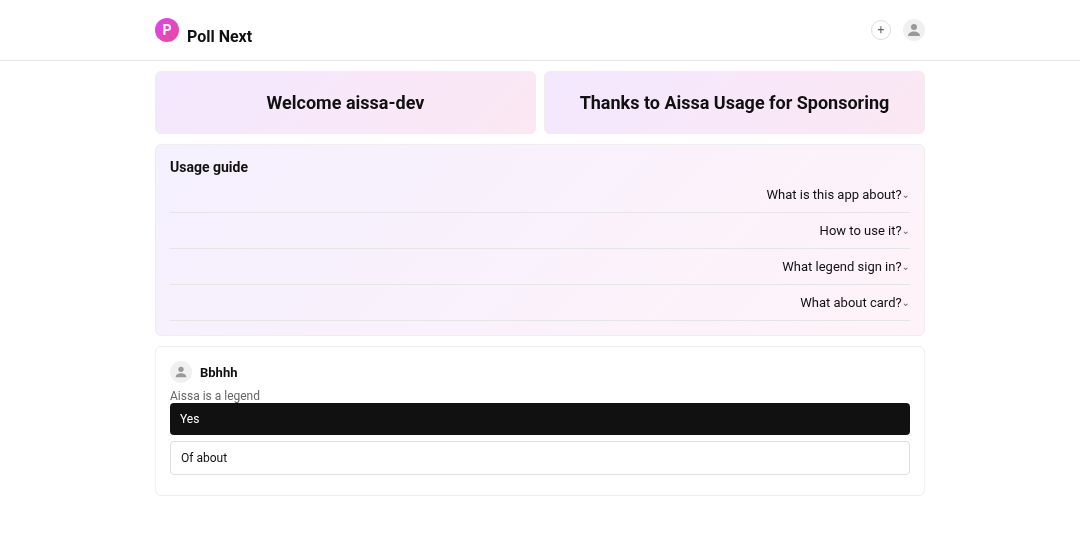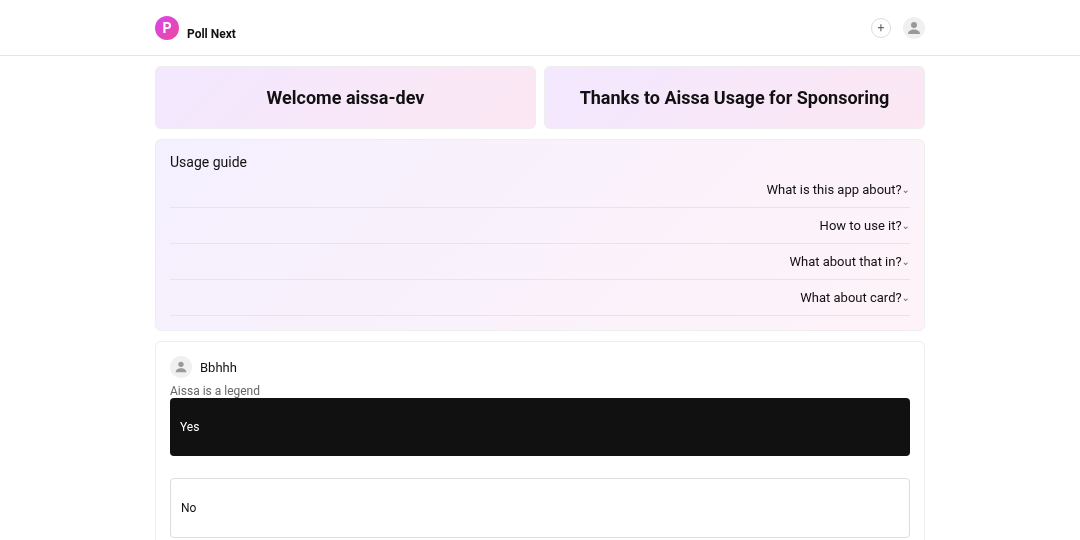--- a/index.html
+++ b/index.html
@@ -32,21 +32,21 @@
       border-radius: 50%;
       background: linear-gradient(135deg, #d946ef, #ec4899);
       display: flex;
       align-items: center;
       justify-content: center;
       color: white;
       font-size: 14px;
       font-weight: bold;
     }
     .app-title {
-      font-size: 12px;
+      font-size: 16px;
       font-weight: 700;
       color: #111;
       margin-top: 13px;
     }
     .header-right {
       display: flex;
       align-items: center;
       gap: 12px;
     }
     .add-btn {
@@ -93,21 +93,21 @@
     }
     .guide-card {
       background: linear-gradient(135deg, #f5f0ff, #fef3f8);
       border: 1px solid #eee;
       border-radius: 6px;
       padding: 14px;
       margin-bottom: 10px;
     }
     .guide-title {
       font-size: 14px;
-      font-weight: 400;
+      font-weight: 700;
       color: #111;
       margin-bottom: 2px;
     }
     .guide-desc {
       font-size: 12px;
       color: #666;
       margin-bottom: 18px;
     }
     .accordion-item {
       border-bottom: 1px solid #e5e5e5;
@@ -141,32 +141,32 @@
       height: 22px;
       border-radius: 50%;
       background: #f0f0f0;
       display: flex;
       align-items: center;
       justify-content: center;
       font-size: 14px;
     }
     .poll-author {
       font-size: 13px;
-      font-weight: 400;
+      font-weight: 700;
       color: #111;
     }
     .poll-question {
       font-size: 12px;
       color: #666;
       margin-bottom: 0;
     }
     .poll-option {
-      padding: 22px 10px;
+      padding: 9px 10px;
       border-radius: 4px;
-      margin-bottom: 22px;
+      margin-bottom: 6px;
       font-size: 12px;
       cursor: pointer;
     }
     .poll-option.selected {
       background: #111;
       color: white;
     }
     .poll-option.unselected {
       background: white;
       border: 1px solid #ddd;
@@ -212,21 +212,21 @@
 
     <div class="accordion-item">
       <span class="accordion-label">What is this app about?</span>
       <span class="chevron">⌄</span>
     </div>
     <div class="accordion-item">
       <span class="accordion-label">How to use it?</span>
       <span class="chevron">⌄</span>
     </div>
     <div class="accordion-item">
-      <span class="accordion-label">What about that in?</span>
+      <span class="accordion-label">What legend sign in?</span>
       <span class="chevron">⌄</span>
     </div>
     <div class="accordion-item">
       <span class="accordion-label">What about card?</span>
       <span class="chevron">⌄</span>
     </div>
   </div>
 
   <div class="poll-card">
     <div class="poll-header">
@@ -237,21 +237,18 @@
         </svg>
       </div>
       <span class="poll-author">Bbhhh</span>
     </div>
     <div class="poll-question">Aissa is a legend</div>
 
     <div class="poll-option selected">
       <span>Yes</span>
     </div>
     <div class="poll-option unselected">
-      <span>No</span>
-    </div>
-    <div class="poll-option unselected">
       <span>Of about</span>
     </div>
 
   </div>
 
 </div>
 
 </body></html>

